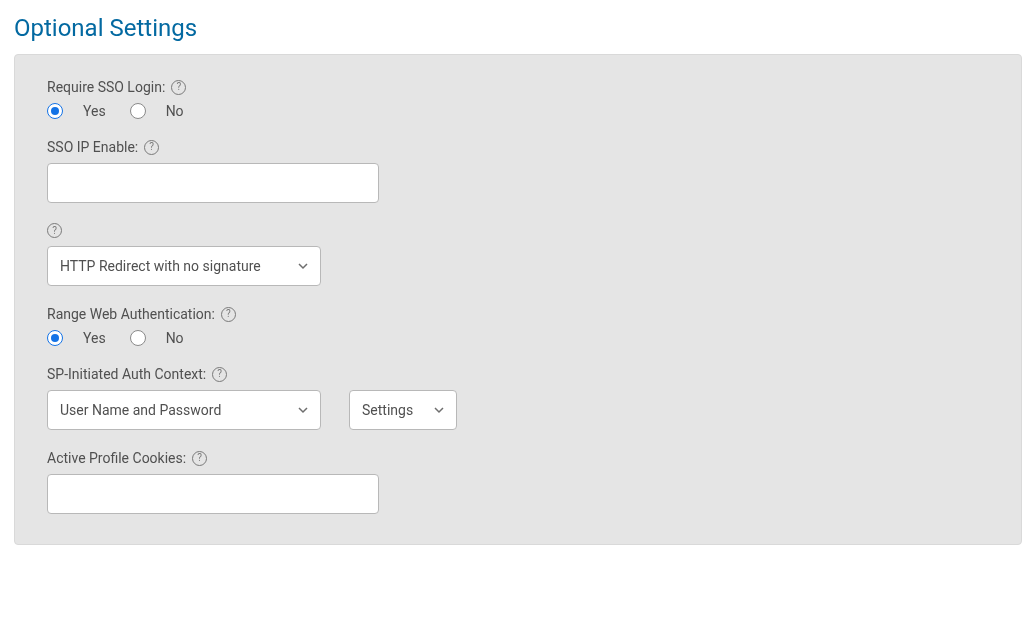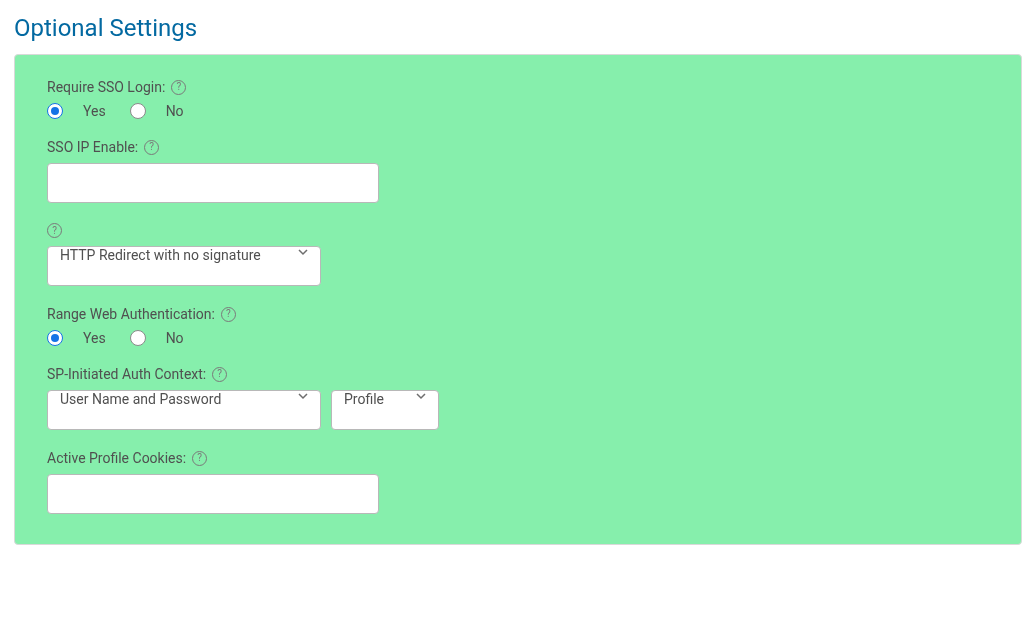--- a/index.html
+++ b/index.html
@@ -12,21 +12,21 @@
   }
   h1.section-title {
     font-size: 24px;
     font-weight: 400;
     color: #0369a1;
     margin-bottom: 12px;
   }
   .panel {
     border: 1px solid #d9d9d9;
     border-radius: 4px;
-    background: #86efac;
+    background: #e5e5e5;
     padding: 24px 32px 30px 32px;
   }
   .field {
     margin-bottom: 20px;
   }
   .field:last-child { margin-bottom: 0; }
   .field-label-row {
     display: flex;
     align-items: center;
     gap: 6px;
@@ -88,33 +88,34 @@
     height: 40px;
     border: 1px solid #b8b8b8;
     border-radius: 4px;
     background: #ffffff;
     padding: 0 10px;
     font-size: 14px;
     color: #333;
   }
   .select-wrap {
     display: inline-flex;
+    align-items: center;
     justify-content: space-between;
     border: 1px solid #b8b8b8;
     border-radius: 4px;
     background: #ffffff;
     height: 40px;
     padding: 0 12px;
     cursor: pointer;
     font-size: 14px;
     color: #505050;
   }
   .select-wrap.sel-wide { width: 274px; }
   .select-wrap.sel-med { width: 108px; }
-  .select-row { display: flex; gap: 10px; }
+  .select-row { display: flex; gap: 28px; }
   .chevron {
     width: 10px;
     height: 10px;
     flex-shrink: 0;
   }
 </style>
 </head>
 <body>
 
 <h1 class="section-title">Optional Settings</h1>
@@ -185,21 +186,21 @@
       <span class="help-icon">?</span>
     </div>
     <div class="select-row">
       <div class="select-wrap sel-wide">
         <span>User Name and Password</span>
         <svg class="chevron" viewBox="0 0 10 10">
             <path d="M1 3 L5 7 L9 3" stroke="#6e6e6e" stroke-width="1.5" fill="none"></path>
           </svg>
       </div>
       <div class="select-wrap sel-med">
-        <span>Profile</span>
+        <span>Settings</span>
         <svg class="chevron" viewBox="0 0 10 10">
             <path d="M1 3 L5 7 L9 3" stroke="#6e6e6e" stroke-width="1.5" fill="none"></path>
           </svg>
       </div>
     </div>
   </div>
 
   <div class="field">
     <div class="field-label-row">
       <span class="field-label">Active Profile Cookies:</span>

